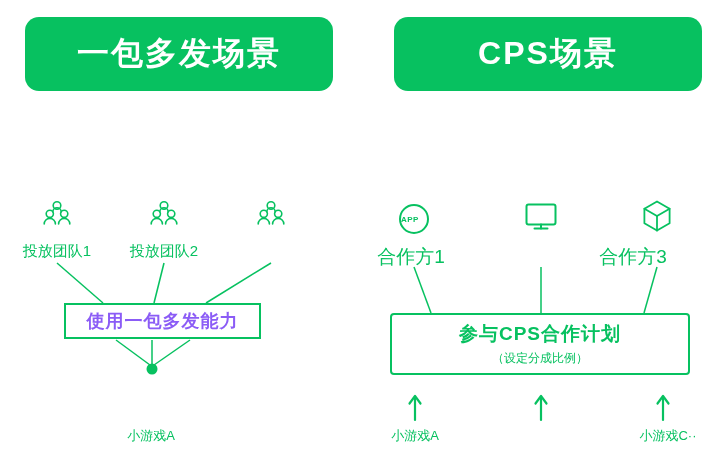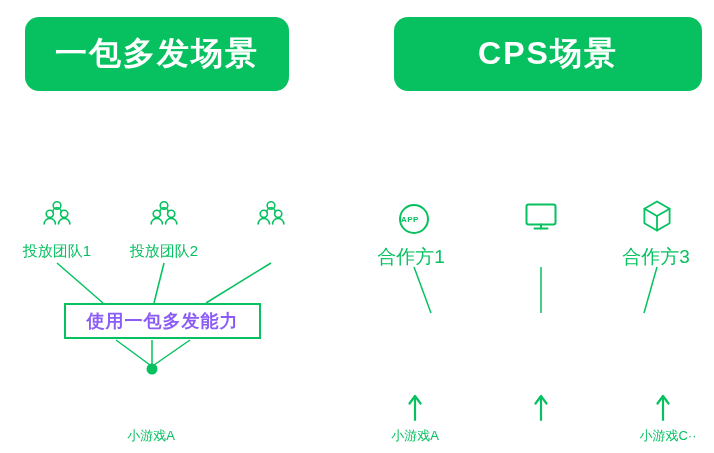--- a/index.html
+++ b/index.html
@@ -18,21 +18,21 @@
     background: #07C160;
     border-radius: 14px;
     display: flex;
     align-items: center;
     justify-content: center;
     color: #ffffff;
     font-size: 32px;
     font-weight: bold;
     letter-spacing: 2px;
   }
-  .pill-left  { left: 25px;  width: 264px; }
+  .pill-left  { left: 25px;  width: 308px; }
   .pill-right { left: 394px; width: 308px; }
   .svg-layer { position: absolute; left: 0; top: 0; pointer-events: none; }
   .icon { position: absolute; }
   .label {
     position: absolute;
     color: #07C160;
     text-align: center;
     white-space: nowrap;
   }
   .team-label    { width: 120px; font-size: 15px; top: 242px; }
@@ -168,19 +168,23 @@
   <svg class="icon" style="left:640px; top:199px;" width="34" height="34" viewBox="0 0 34 34">
     <g stroke="#07C160" stroke-width="1.8" fill="none" stroke-linecap="round" stroke-linejoin="round">
       <polygon points="17,2.5 29.6,9.75 29.6,24.25 17,31.5 4.4,24.25 4.4,9.75"></polygon>
       <path d="M17 17 L4.4 9.75"></path>
       <path d="M17 17 L29.6 9.75"></path>
       <path d="M17 17 L17 31.5"></path>
     </g>
   </svg>
 
   <div class="label partner-label" style="left:361px;">合作方1</div>
-  <div class="label partner-label" style="left:606px;">合作方3</div>
+  <div class="label partner-label" style="left:583px;">合作方3</div>
 
+  <div class="plan-box">
+    <div class="plan-title">参与CPS合作计划</div>
+    <div class="plan-sub">（设定分成比例）</div>
+  </div>
 
   <div class="label game-label" style="left:360px;">小游戏A</div>
   <div class="label game-label" style="left:613px;">小游戏C··</div>
 
 </div>
 
 </body></html>

